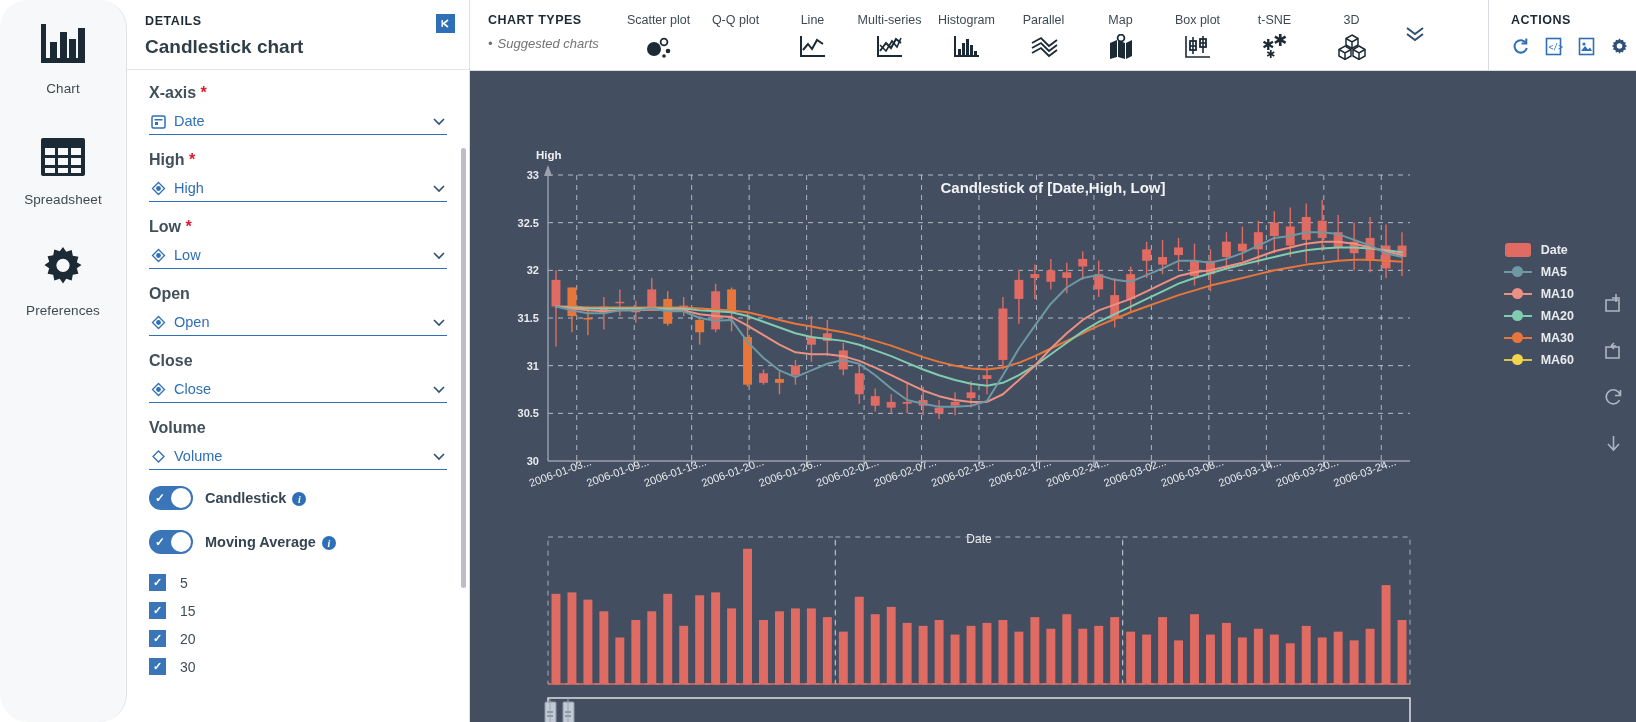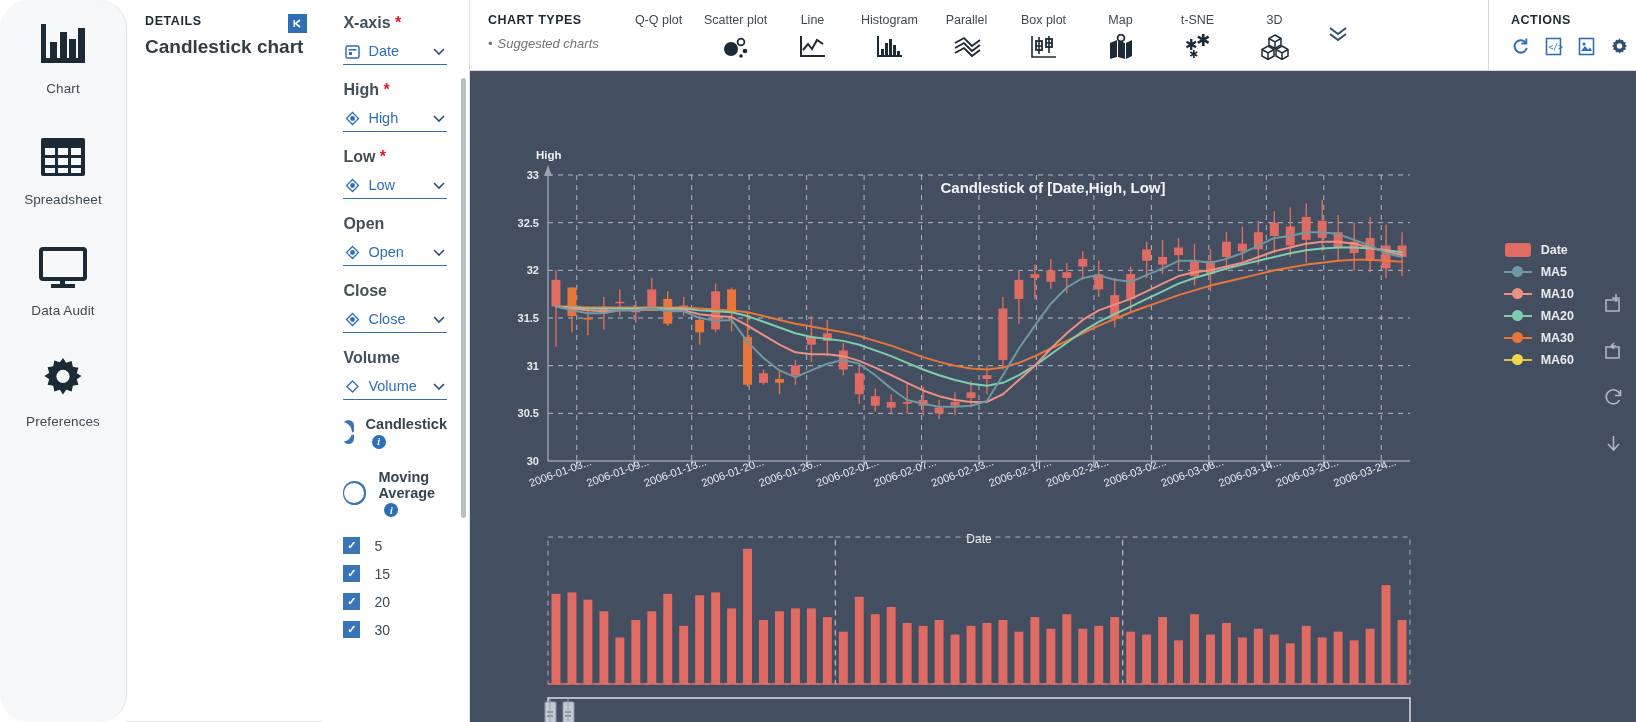--- a/index.html
+++ b/index.html
@@ -19,21 +19,21 @@
     flex:0 0 127px;
     border-radius:28px;
   }
   .rail-item { width:100%; display:flex; flex-direction:column; align-items:center;
     margin-bottom:33px; cursor:pointer; }
   .rail-ico { width:58px; height:56px; display:flex; align-items:center; justify-content:center; }
   .rail-lb { font-size:13.5px; color:#3d4a53; margin-top:7px; letter-spacing:.1px; }
 
   
   .details { width:343px; flex:0 0 343px; background:#fff; border-right:1px solid #dcdfe3;
-    position:relative; display:flex; flex-direction:row; }
+    position:relative; display:flex; flex-direction:column; }
   .details-hd { padding:14px 18px 11px 18px; border-bottom:1px solid #e4e7ea; position:relative; }
   .d-kicker { font-size:12.5px; font-weight:bold; color:#1b2a35; letter-spacing:.6px; }
   .d-title { font-size:19px; font-weight:bold; color:#2f3e47; margin-top:8px; }
   .collapse-btn { position:absolute; right:14px; top:14px; width:19px; height:19px;
     border:1.5px solid #2f6fb5; background:#2f6fb5; display:flex; align-items:center;
     justify-content:center; cursor:pointer; }
   .details-body { flex:1; overflow:hidden; padding:14px 0 0 0; position:relative; }
   .field { padding:0 22px; margin-bottom:16px; }
   .f-label { font-size:16px; font-weight:bold; color:#41505a; margin-bottom:8px; }
   .req { color:#e0182d; font-weight:bold; }
@@ -125,30 +125,20 @@
           <rect x="19" y="23" width="10" height="7" fill="#f7f8f9"></rect>
           <rect x="32" y="23" width="10" height="7" fill="#f7f8f9"></rect>
           <rect x="6" y="33" width="10" height="5" fill="#f7f8f9"></rect>
           <rect x="19" y="33" width="10" height="5" fill="#f7f8f9"></rect>
           <rect x="32" y="33" width="10" height="5" fill="#f7f8f9"></rect>
         </svg>
       </div>
       <div class="rail-lb">Spreadsheet</div>
     </div>
 
-    <div class="rail-item">
-      <div class="rail-ico">
-        <svg width="50" height="44" viewBox="0 0 50 44">
-          <rect x="3" y="3" width="44" height="30" rx="2" fill="none" stroke="#1b2a35" stroke-width="4"></rect>
-          <rect x="22" y="33" width="5" height="6" fill="#1b2a35"></rect>
-          <rect x="13" y="38" width="24" height="4" fill="#1b2a35"></rect>
-        </svg>
-      </div>
-      <div class="rail-lb">Data Audit</div>
-    </div>
 
     <div class="rail-item">
       <div class="rail-ico">
         <svg width="48" height="48" viewBox="0 0 48 48">
           <path fill="#1b2a35" d="M24 3l3.2 4.7 5.5-1.6 1.1 5.6 5.6 1.1-1.6 5.5L42.5 21l-4.7 3.2 1.6 5.5-5.6 1.1-1.1 5.6-5.5-1.6L24 39.5l-3.2-4.7-5.5 1.6-1.1-5.6-5.6-1.1 1.6-5.5L5.5 21l4.7-3.2-1.6-5.5 5.6-1.1 1.1-5.6 5.5 1.6z"></path>
           <circle cx="24" cy="21.3" r="6.6" fill="#f7f8f9"></circle>
         </svg>
       </div>
       <div class="rail-lb">Preferences</div>
     </div>
@@ -328,46 +318,56 @@
   <div class="main">
 
     <div class="topbar">
       <div class="ct-block">
         <div class="ct-title">CHART TYPES</div>
         <div class="ct-sub">Suggested charts</div>
       </div>
 
       <div class="ct-list">
         <div class="ct-item">
-          <div class="ct-lb">Q-Q plot</div>
-          <div class="ct-ico"></div>
-        </div>
-
-        <div class="ct-item">
           <div class="ct-lb">Scatter plot</div>
           <div class="ct-ico">
             <svg width="30" height="26" viewBox="0 0 30 26">
               <circle cx="10" cy="15" r="7" fill="#1b2a35"></circle>
               <circle cx="20" cy="8" r="3.4" fill="none" stroke="#1b2a35" stroke-width="1.8"></circle>
               <circle cx="24" cy="17" r="2.3" fill="#1b2a35"></circle>
               <circle cx="20" cy="22" r="1.8" fill="#1b2a35"></circle>
             </svg>
           </div>
         </div>
 
         <div class="ct-item">
+          <div class="ct-lb">Q-Q plot</div>
+          <div class="ct-ico"></div>
+        </div>
+
+        <div class="ct-item">
           <div class="ct-lb">Line</div>
           <div class="ct-ico">
             <svg width="28" height="26" viewBox="0 0 28 26">
               <path d="M2 2 L2 22 L26 22" fill="none" stroke="#1b2a35" stroke-width="2"></path>
               <path d="M4 16 L9 10 L13 15 L18 6 L24 10" fill="none" stroke="#1b2a35" stroke-width="2"></path>
             </svg>
           </div>
         </div>
 
+        <div class="ct-item">
+          <div class="ct-lb">Multi-series</div>
+          <div class="ct-ico">
+            <svg width="28" height="26" viewBox="0 0 28 26">
+              <path d="M2 2 L2 22 L26 22" fill="none" stroke="#1b2a35" stroke-width="2"></path>
+              <path d="M4 17 L10 9 L15 14 L20 5 L25 9" fill="none" stroke="#1b2a35" stroke-width="2"></path>
+              <path d="M4 11 L10 17 L16 7 L21 13 L25 4" fill="none" stroke="#1b2a35" stroke-width="1.6"></path>
+            </svg>
+          </div>
+        </div>
 
         <div class="ct-item">
           <div class="ct-lb">Histogram</div>
           <div class="ct-ico">
             <svg width="28" height="26" viewBox="0 0 28 26">
               <path d="M2 2 L2 22 L26 22" fill="none" stroke="#1b2a35" stroke-width="2"></path>
               <rect x="5" y="15" width="3" height="7" fill="#1b2a35"></rect>
               <rect x="9" y="9" width="3" height="13" fill="#1b2a35"></rect>
               <rect x="13" y="5" width="3" height="17" fill="#1b2a35"></rect>
               <rect x="17" y="11" width="3" height="11" fill="#1b2a35"></rect>
@@ -376,47 +376,47 @@
           </div>
         </div>
 
         <div class="ct-item">
           <div class="ct-lb">Parallel</div>
           <div class="ct-ico">
             <svg width="30" height="26" viewBox="0 0 30 26">
               <path d="M3 9 L12 4 L20 12 L28 6" fill="none" stroke="#1b2a35" stroke-width="1.8"></path>
               <path d="M3 14 L12 9 L20 17 L28 11" fill="none" stroke="#1b2a35" stroke-width="1.8"></path>
               <path d="M3 19 L12 14 L20 22 L28 16" fill="none" stroke="#1b2a35" stroke-width="1.8"></path>
+            </svg>
+          </div>
+        </div>
+
+        <div class="ct-item">
+          <div class="ct-lb">Map</div>
+          <div class="ct-ico">
+            <svg width="28" height="26" viewBox="0 0 28 26">
+              <path d="M3 9 L10 6 L10 23 L3 25 Z" fill="#1b2a35"></path>
+              <path d="M11 6 L18 9 L18 25 L11 23 Z" fill="#1b2a35"></path>
+              <path d="M19 9 L25 6 L25 22 L19 25 Z" fill="#1b2a35"></path>
+              <circle cx="14" cy="4" r="3.4" fill="none" stroke="#1b2a35" stroke-width="1.8"></circle>
             </svg>
           </div>
         </div>
 
         <div class="ct-item">
           <div class="ct-lb">Box plot</div>
           <div class="ct-ico">
             <svg width="28" height="26" viewBox="0 0 28 26">
               <path d="M2 2 L2 23 L26 23" fill="none" stroke="#1b2a35" stroke-width="1.6"></path>
               <line x1="9" y1="3" x2="9" y2="20" stroke="#1b2a35" stroke-width="1.6"></line>
               <rect x="6" y="7" width="6" height="9" fill="none" stroke="#1b2a35" stroke-width="1.8"></rect>
               <line x1="6" y1="12" x2="12" y2="12" stroke="#1b2a35" stroke-width="1.6"></line>
               <line x1="19" y1="2" x2="19" y2="19" stroke="#1b2a35" stroke-width="1.6"></line>
               <rect x="16" y="5" width="6" height="8" fill="none" stroke="#1b2a35" stroke-width="1.8"></rect>
               <line x1="16" y1="9" x2="22" y2="9" stroke="#1b2a35" stroke-width="1.6"></line>
-            </svg>
-          </div>
-        </div>
-
-        <div class="ct-item">
-          <div class="ct-lb">Map</div>
-          <div class="ct-ico">
-            <svg width="28" height="26" viewBox="0 0 28 26">
-              <path d="M3 9 L10 6 L10 23 L3 25 Z" fill="#1b2a35"></path>
-              <path d="M11 6 L18 9 L18 25 L11 23 Z" fill="#1b2a35"></path>
-              <path d="M19 9 L25 6 L25 22 L19 25 Z" fill="#1b2a35"></path>
-              <circle cx="14" cy="4" r="3.4" fill="none" stroke="#1b2a35" stroke-width="1.8"></circle>
             </svg>
           </div>
         </div>
 
         <div class="ct-item">
           <div class="ct-lb">t-SNE</div>
           <div class="ct-ico">
             <svg width="30" height="26" viewBox="0 0 30 26">
               <text x="2" y="16" font-size="15" fill="#1b2a35" font-family="DejaVu Sans, sans-serif">✱</text>
               <text x="13" y="12" font-size="17" fill="#1b2a35" font-family="DejaVu Sans, sans-serif">✱</text>

